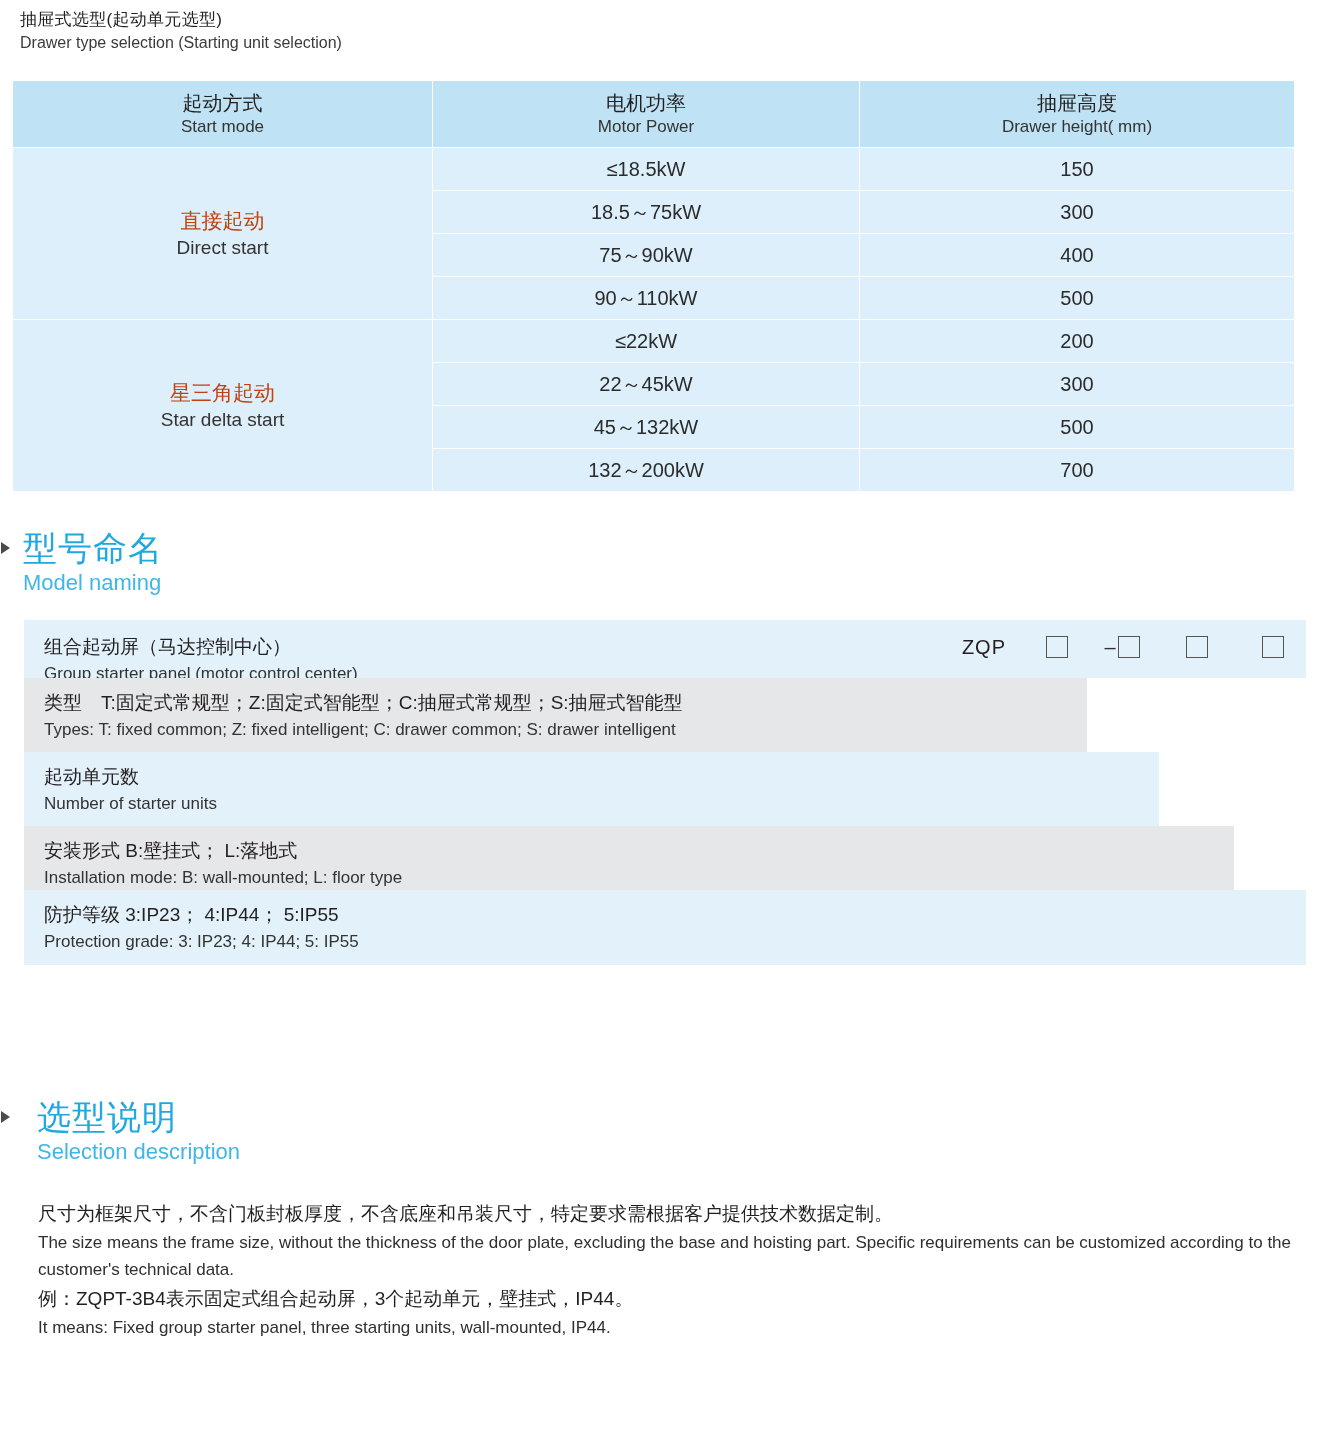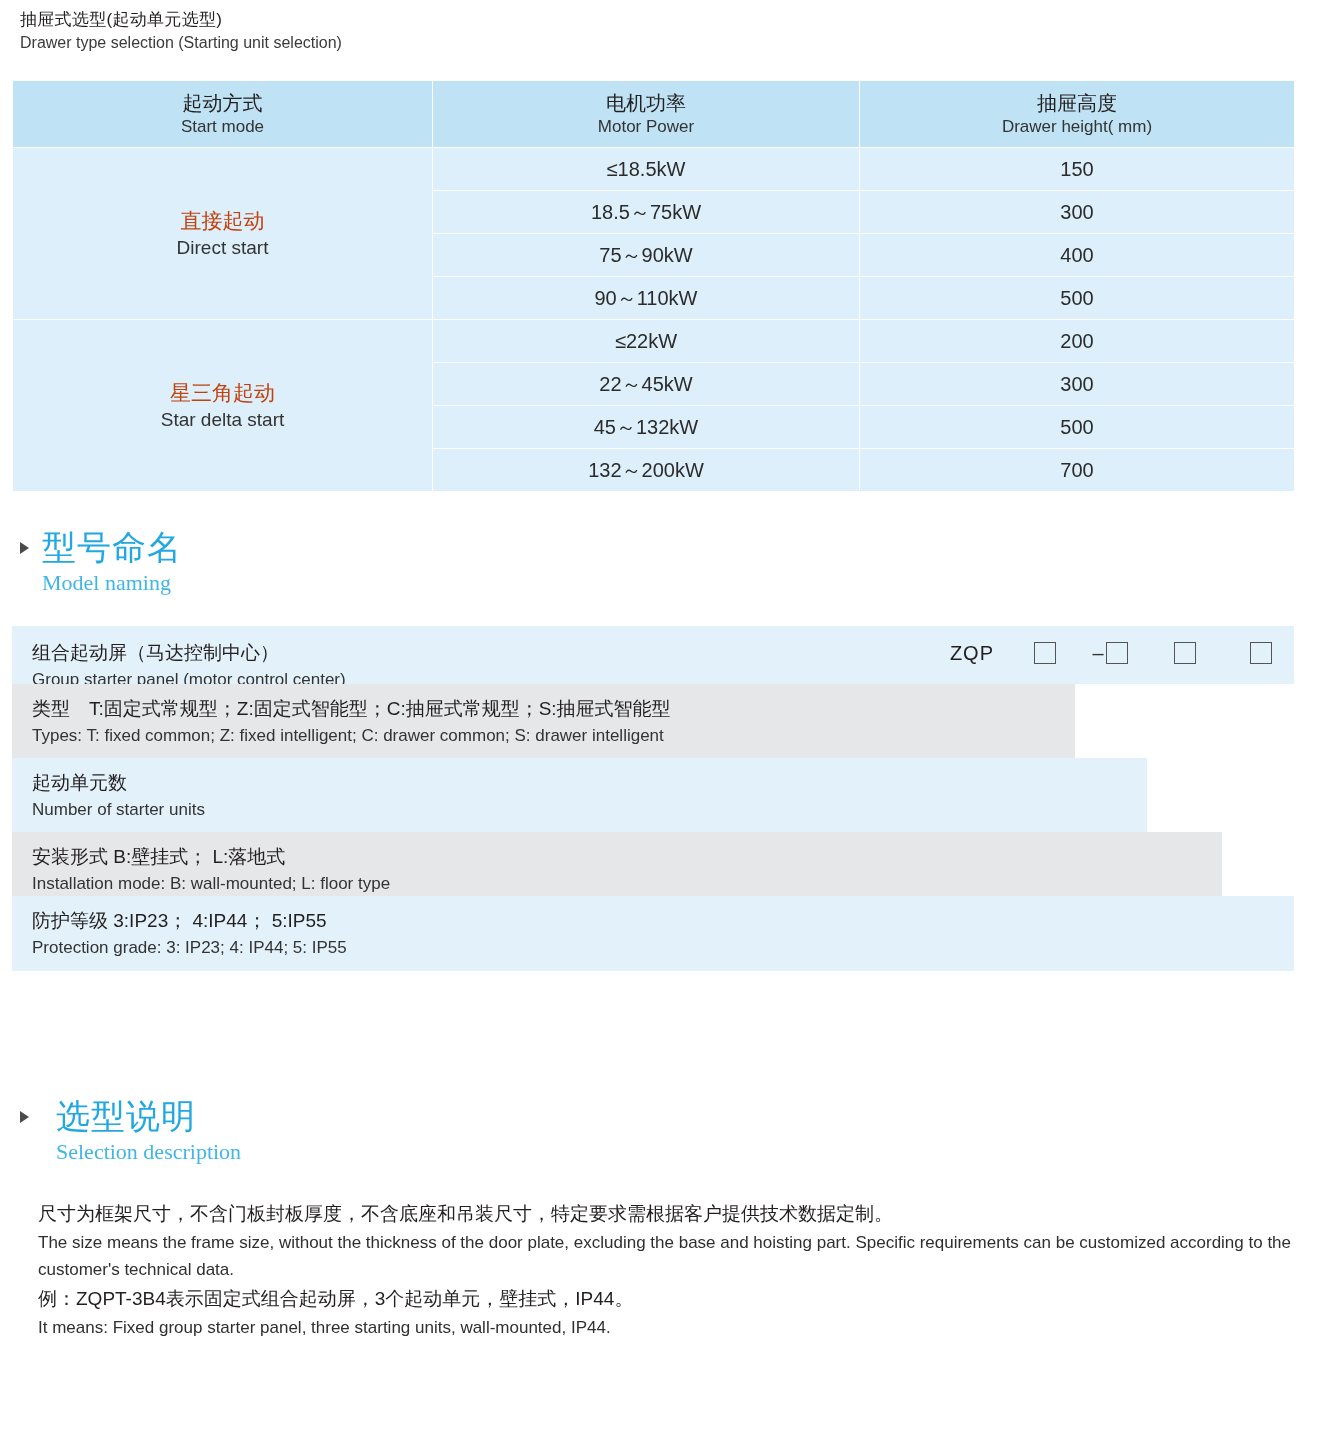--- a/index.html
+++ b/index.html
@@ -93,22 +93,21 @@
     color: #333333;
     line-height: 26px;
   }
   .col-mode { width: 420px; }
   .col-power { width: 427px; }
   .col-height { width: 435px; }
 
   
   .section-head {
     position: absolute;
-    left: 20px;
-    font-family: Liberation Serif, serif;
+    left: 1px;
   }
   .section-head .arrow {
     position: absolute;
     left: 0;
     top: 14px;
     width: 0;
     height: 0;
     border-left: 9px solid #4b4b4b;
     border-top: 6px solid transparent;
     border-bottom: 6px solid transparent;
@@ -128,24 +127,23 @@
   }
 
   #model-head { top: 528px; }
   #sel-head { top: 1097px; }
   #sel-head .cn { margin-left: 36px; }
   #sel-head .en { margin-left: 36px; }
 
   
   .naming {
     position: absolute;
-    left: 12px;
+    left: 24px;
     top: 620px;
     width: 1282px;
-    margin-top: 6px;
   }
   .nrow {
     position: relative;
     box-sizing: border-box;
     padding: 10px 16px 12px 20px;
   }
   .nrow .cn {
     font-size: 19px;
     color: #231f20;
     line-height: 29px;

